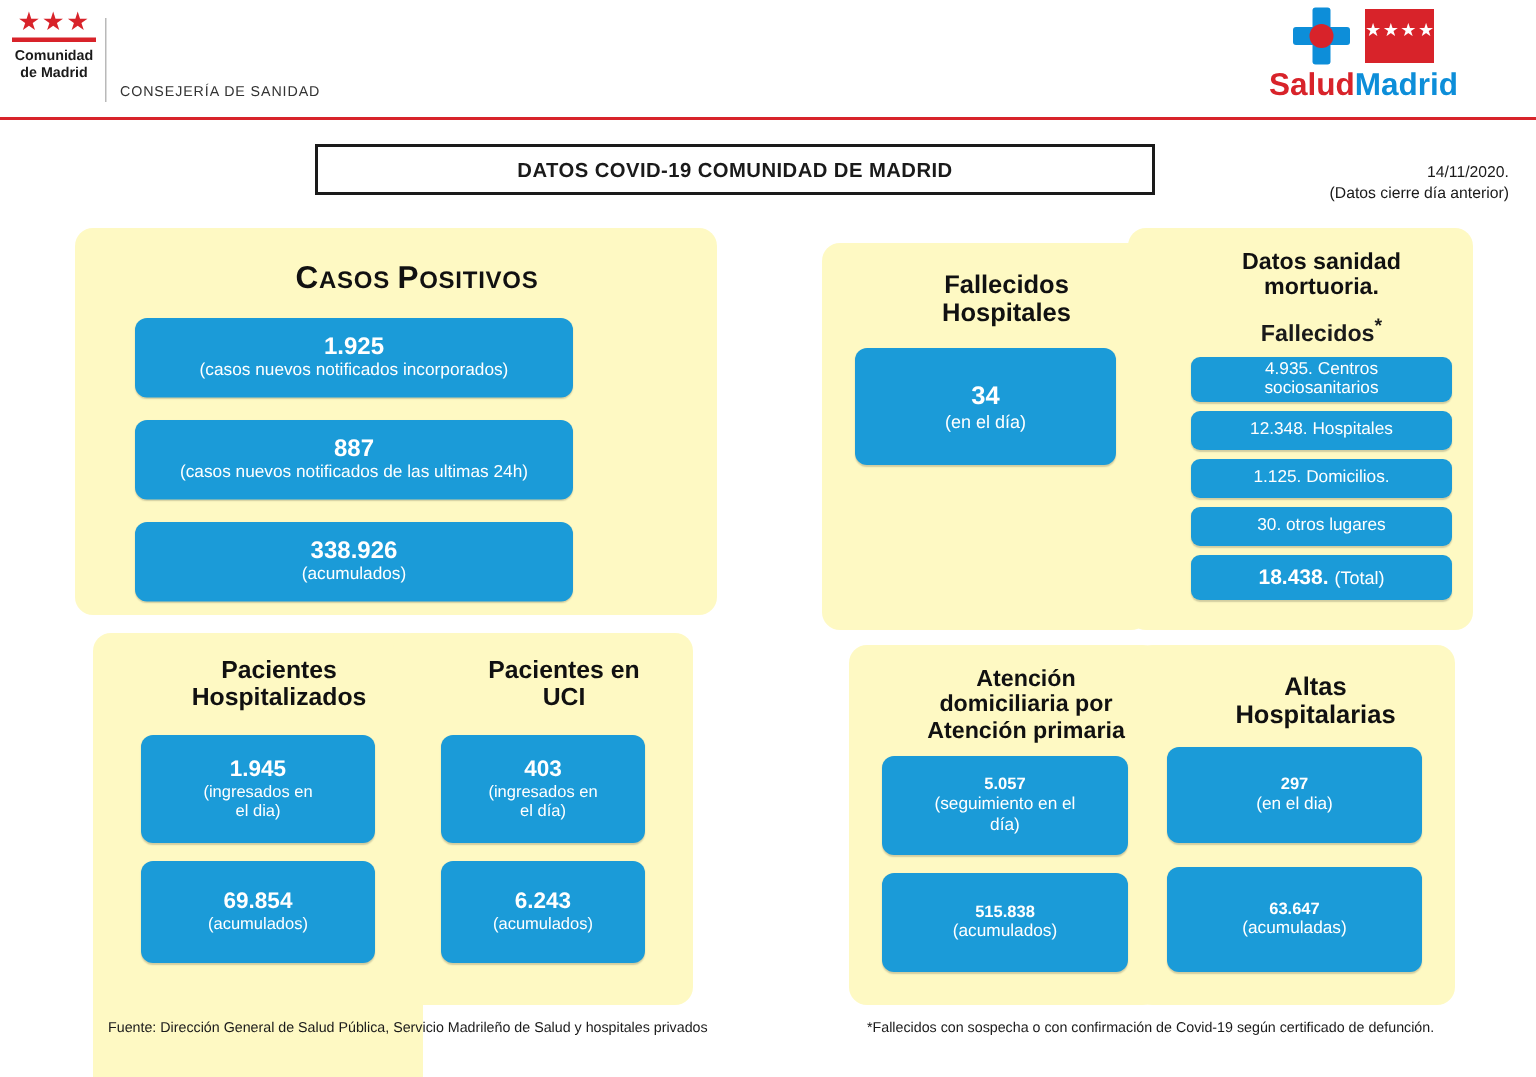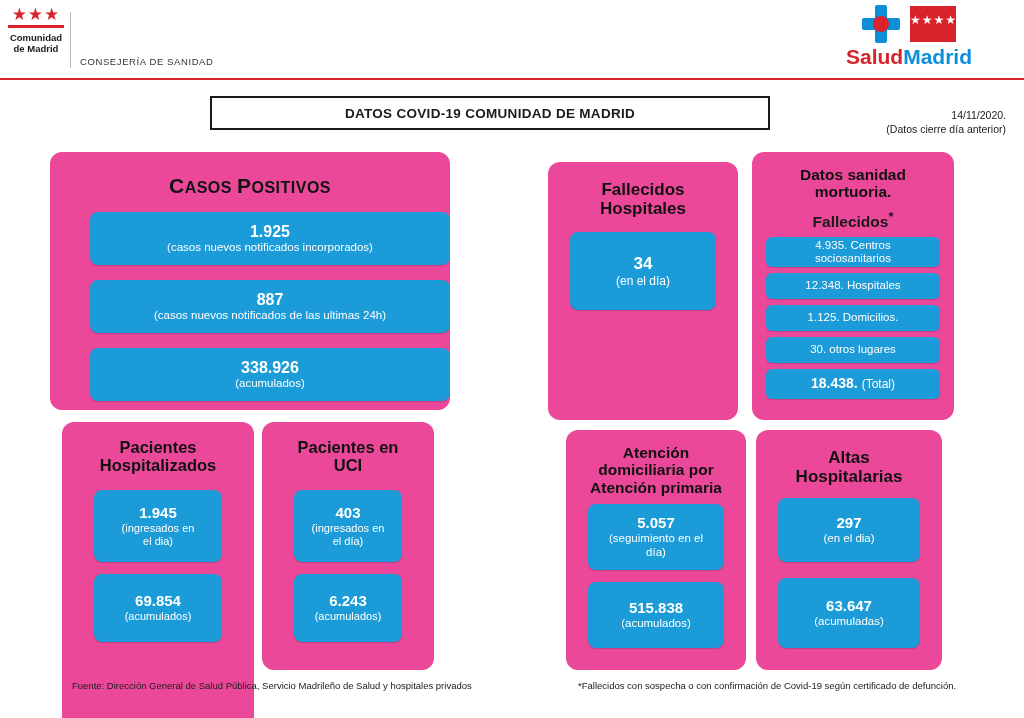--- a/index.html
+++ b/index.html
@@ -149,22 +149,23 @@
     top: 108px;
     text-align: right;
     font-size: 10.5px;
     line-height: 14px;
     color: #1a1a1a;
   }
 
   
   .panel {
     position: absolute;
-    background: #ec4899;
+    background: #fef9c3;
     border-radius: 12px;
+    padding-left: 28px;
   }
   .panel-title {
     text-align: center;
     font-weight: bold;
     color: #111;
     line-height: 1.12;
   }
   .chip {
     background: #1b9bd8;
     border-radius: 7px;
@@ -184,21 +185,21 @@
   #panel-casos { left: 50px; top: 152px; width: 400px; height: 258px; }
   #panel-casos .panel-title {
     font-size: 21px;
     padding-top: 22px;
     letter-spacing: 0.5px;
   }
   #panel-casos .panel-title .sc { font-size: 16px; }
   #panel-casos .chip {
     position: absolute;
     left: 40px;
-    width: 360px;
+    width: 292px;
     height: 53px;
     border-radius: 8px;
   }
   #panel-casos .chip .v { font-size: 16px; }
   #panel-casos .chip .l { font-size: 11.5px; }
   #casos-1 { top: 60px; }
   #casos-2 { top: 128px; }
   #casos-3 { top: 196px; }
 
   
@@ -276,21 +277,21 @@
     font-size: 15.5px;
     padding-top: 14px;
   }
   #panel-altas .panel-title { font-size: 17px; padding-top: 18px; }
   #panel-dom .chip, #panel-altas .chip {
     position: absolute;
     left: 22px;
     right: 22px;
     border-radius: 8px;
   }
-  #panel-dom .chip .v, #panel-altas .chip .v { font-size: 15px; }
+  #panel-dom .chip .v, #panel-altas .chip .v { font-size: 11px; }
   #panel-dom .chip .l, #panel-altas .chip .l { font-size: 11.5px; }
   #dom-1 { top: 74px; height: 66px; }
   #dom-2 { top: 152px; height: 66px; }
   #altas-1 { top: 68px; height: 64px; }
   #altas-2 { top: 148px; height: 70px; }
 
   
   .footnote {
     position: absolute;
     font-size: 9.5px;

